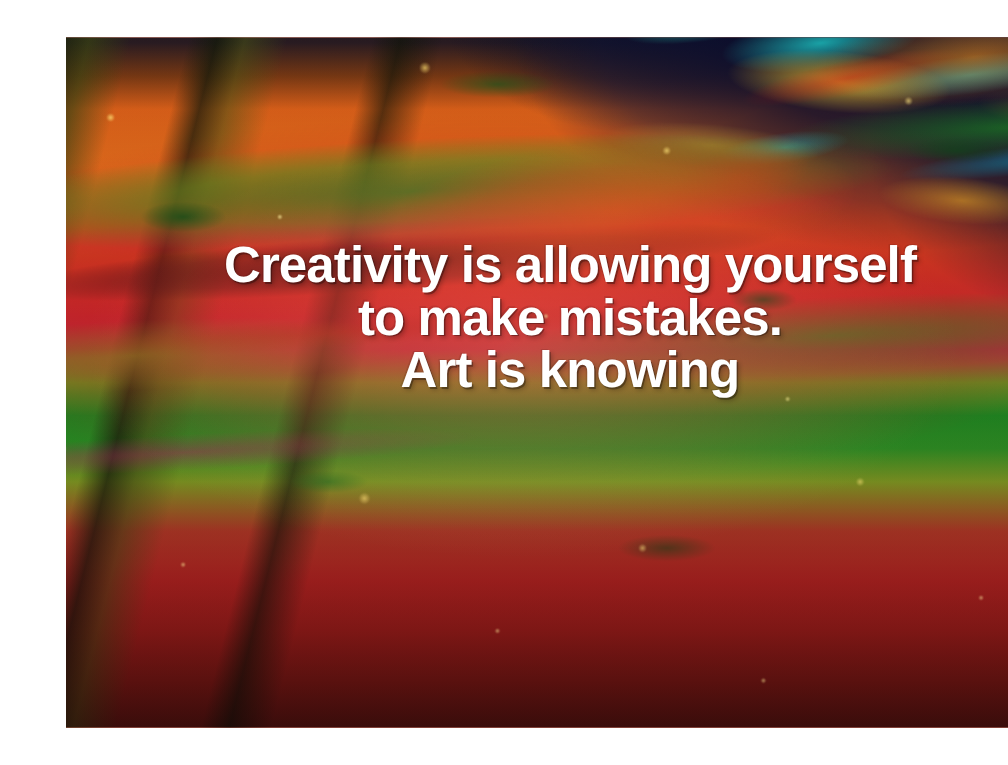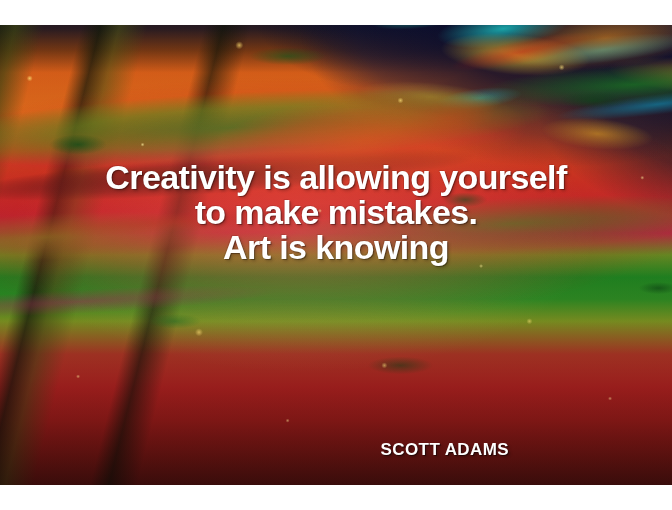--- a/index.html
+++ b/index.html
@@ -12,20 +12,21 @@
     height: 510px;
     overflow: hidden;
     font-family: "Liberation Sans", sans-serif;
   }
 
   #poster {
     position: relative;
     width: 556px;
     height: 510px;
     background: #ffffff;
+    margin-left: 44px;
   }
 
   
   #artwork {
     position: absolute;
     left: 0;
     top: 25px;
     width: 672px;
     height: 460px;
     overflow: hidden;
@@ -308,15 +309,14 @@
     <div class="layer l-bubbles"></div>
     <div class="layer l-sheen"></div>
   </div>
 
   <div id="quote-block">
     <div class="quote-line">Creativity is allowing yourself</div>
     <div class="quote-line">to make mistakes.</div>
     <div class="quote-line">Art is knowing</div>
   </div>
 
-  <div id="attribution">SCOTT ADAMS</div>
 
 </div>
 
 </body></html>

